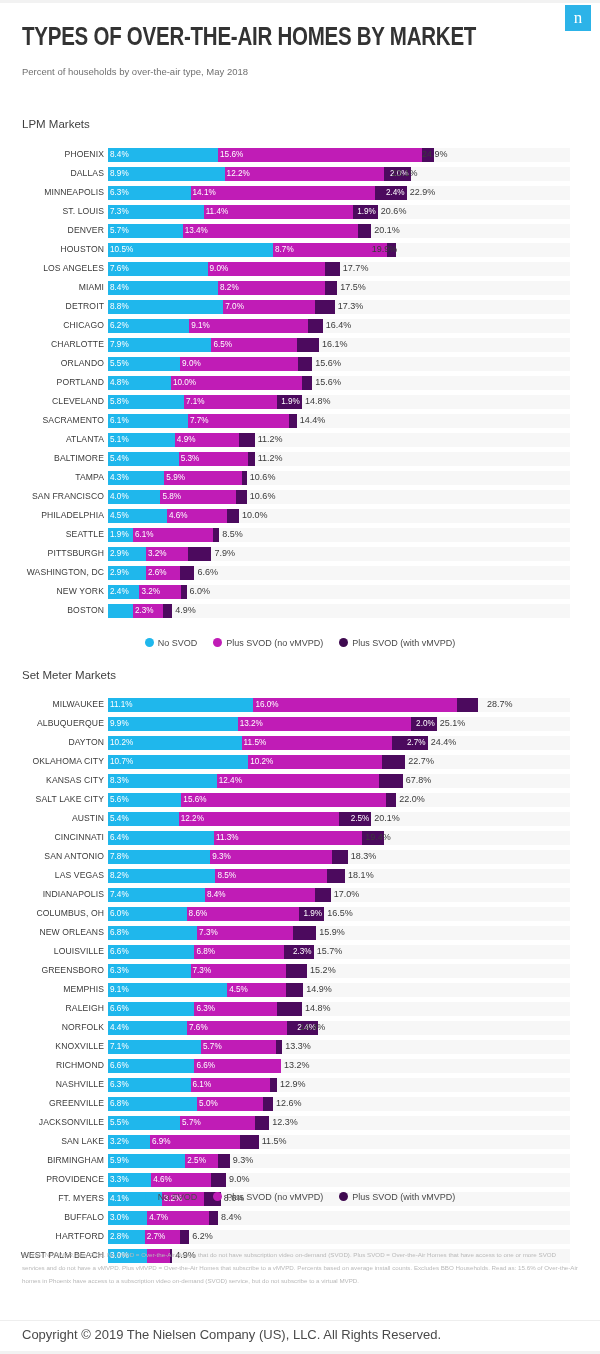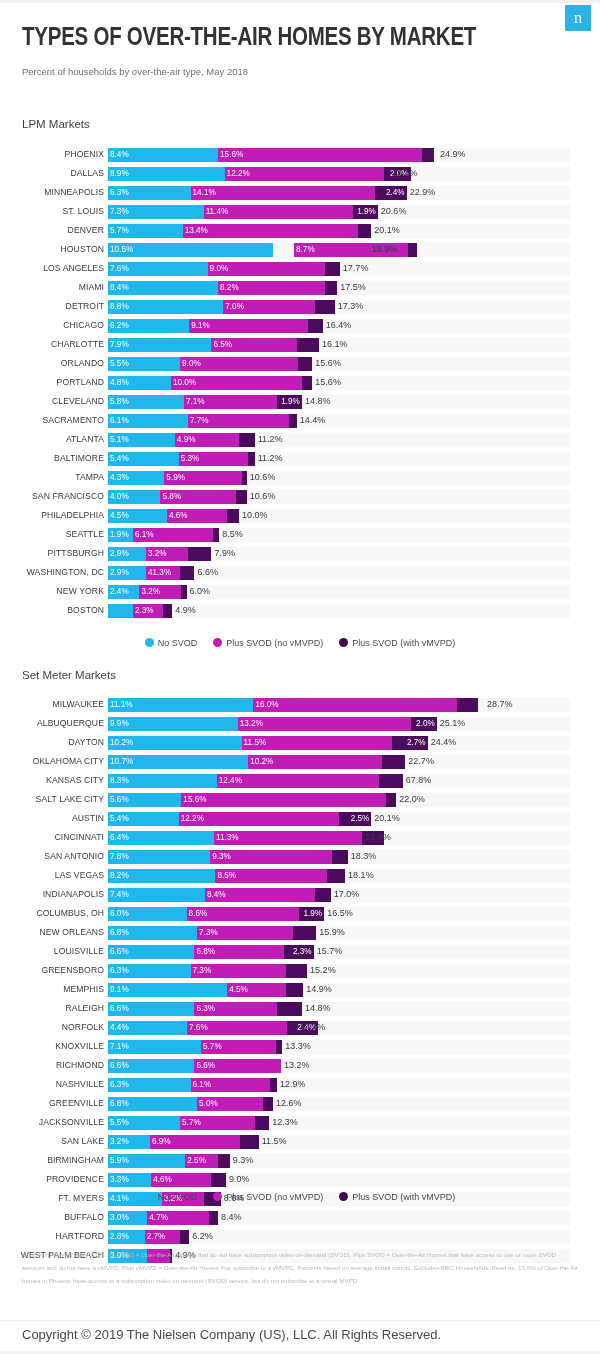--- a/index.html
+++ b/index.html
@@ -103,21 +103,21 @@
         <div class="track"></div>
         <div class="bar">
           <div class="seg s1" style="width: 110.04px;">
             <span class="seglab">8.4%</span>
           </div>
           <div class="seg s2" style="width: 204.36px;">
             <span class="seglab">15.6%</span>
           </div>
           <div class="seg s3" style="width: 11.79px;"></div>
         </div>
-        <div class="total" style="left: 440px; text-align: center;">24.9%</div>
+        <div class="total" style="left: 422px; text-align: center;">24.9%</div>
       </div>
       <div class="row">
         <div class="rowlabel">DALLAS</div>
         <div class="track"></div>
         <div class="bar">
           <div class="seg s1" style="width: 116.59px;">
             <span class="seglab">8.9%</span>
           </div>
           <div class="seg s2" style="width: 159.82px;">
             <span class="seglab">12.2%</span>
@@ -174,21 +174,21 @@
         </div>
         <div class="total" style="left: 374.31px;">20.1%</div>
       </div>
       <div class="row">
         <div class="rowlabel">HOUSTON</div>
         <div class="track"></div>
         <div class="bar">
           <div class="seg s1" style="width: 165px;">
             <span class="seglab">10.5%</span>
           </div>
-          <div class="seg s2" style="width: 113.97px; margin-left: 21px;">
+          <div class="seg s2" style="width: 113.97px;">
             <span class="seglab">8.7%</span>
           </div>
           <div class="seg s3" style="width: 9.17px;"></div>
         </div>
         <div class="total" style="left: 371.69px;">19.9%</div>
       </div>
       <div class="row">
         <div class="rowlabel">LOS ANGELES</div>
         <div class="track"></div>
         <div class="bar">
@@ -415,21 +415,21 @@
         <div class="total" style="left: 214.49px;">7.9%</div>
       </div>
       <div class="row">
         <div class="rowlabel">WASHINGTON, DC</div>
         <div class="track"></div>
         <div class="bar">
           <div class="seg s1" style="width: 37.99px;">
             <span class="seglab">2.9%</span>
           </div>
           <div class="seg s2" style="width: 34.06px;">
-            <span class="seglab">41.3%</span>
+            <span class="seglab">2.6%</span>
           </div>
           <div class="seg s3" style="width: 14.41px;"></div>
         </div>
         <div class="total" style="left: 197.46px;">6.6%</div>
       </div>
       <div class="row">
         <div class="rowlabel">NEW YORK</div>
         <div class="track"></div>
         <div class="bar">
           <div class="seg s1" style="width: 31.44px;">

